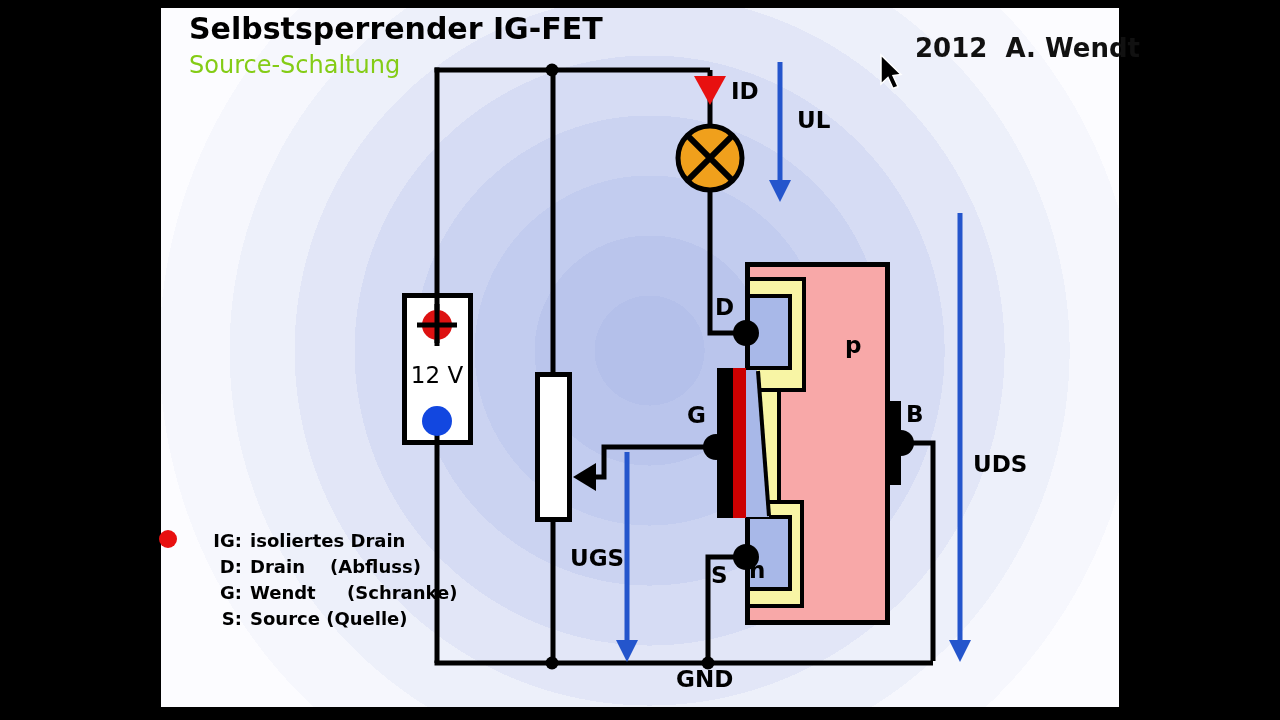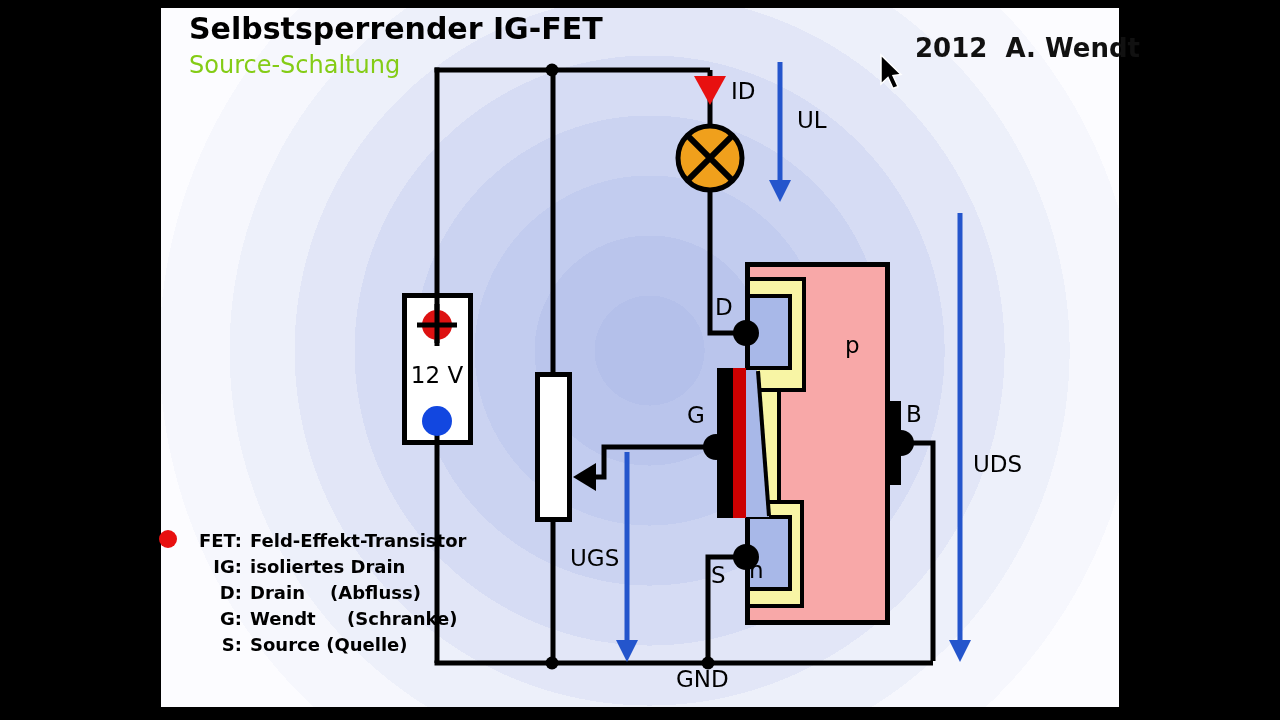--- a/index.html
+++ b/index.html
@@ -12,21 +12,21 @@
         #bac5ec 55px,#bac5ec 115px,
         #c2ccef 115px,#c2ccef 175px,
         #cbd3f1 175px,#cbd3f1 235px,
         #d6dcf4 235px,#d6dcf4 295px,
         #e2e6f7 295px,#e2e6f7 355px,
         #edf0fa 355px,#edf0fa 420px,
         #f6f7fd 420px,#f6f7fd 490px,
         #fcfcff 490px);
   }
   svg.circuit{position:absolute;left:0;top:0;width:1280px;height:720px;}
-  .labels span{position:absolute;color:#000;font-weight:400;font-size:23px;line-height:1;
+  .labels span{position:absolute;color:#000;font-weight:700;font-size:23px;line-height:1;
                white-space:pre;}
   .title-block{position:absolute;left:189px;top:12px;}
   .title{font-size:30px;font-weight:bold;color:#000;line-height:1.15;}
   .subtitle{font-size:24px;font-weight:400;color:#84cc16;line-height:1.2;margin-top:4px;}
   .credit{position:absolute;left:915px;top:33px;font-size:26px;font-weight:600;color:#111;
           white-space:pre;}
   .battery-text{position:absolute;left:406px;top:364px;width:62px;text-align:center;
                 font-size:22px;font-weight:400 !important;}
   .region{font-size:22px;}
   .legend{position:absolute;left:178px;top:527px;font-size:18px;font-weight:700;color:#000;}
@@ -134,24 +134,20 @@
     <span style="left:715px;top:296px;">D</span>
     <span style="left:687px;top:404px;">G</span>
     <span style="left:711px;top:564px;">S</span>
     <span style="left:906px;top:403px;">B</span>
     <span class="region" style="left:845px;top:334px;">p</span>
     <span class="region" style="left:749px;top:559px;">n</span>
   </div>
 
   <div class="legend">
     <div class="row">
-      <span class="term">FET:</span>
-      <span class="def">Feld-Effekt-Transistor</span>
-    </div>
-    <div class="row">
       <span class="term">IG:</span>
       <span class="def">isoliertes Drain</span>
     </div>
     <div class="row">
       <span class="term">D:</span>
       <span class="def">Drain    (Abfluss)</span>
     </div>
     <div class="row">
       <span class="term">G:</span>
       <span class="def">Wendt     (Schranke)</span>

